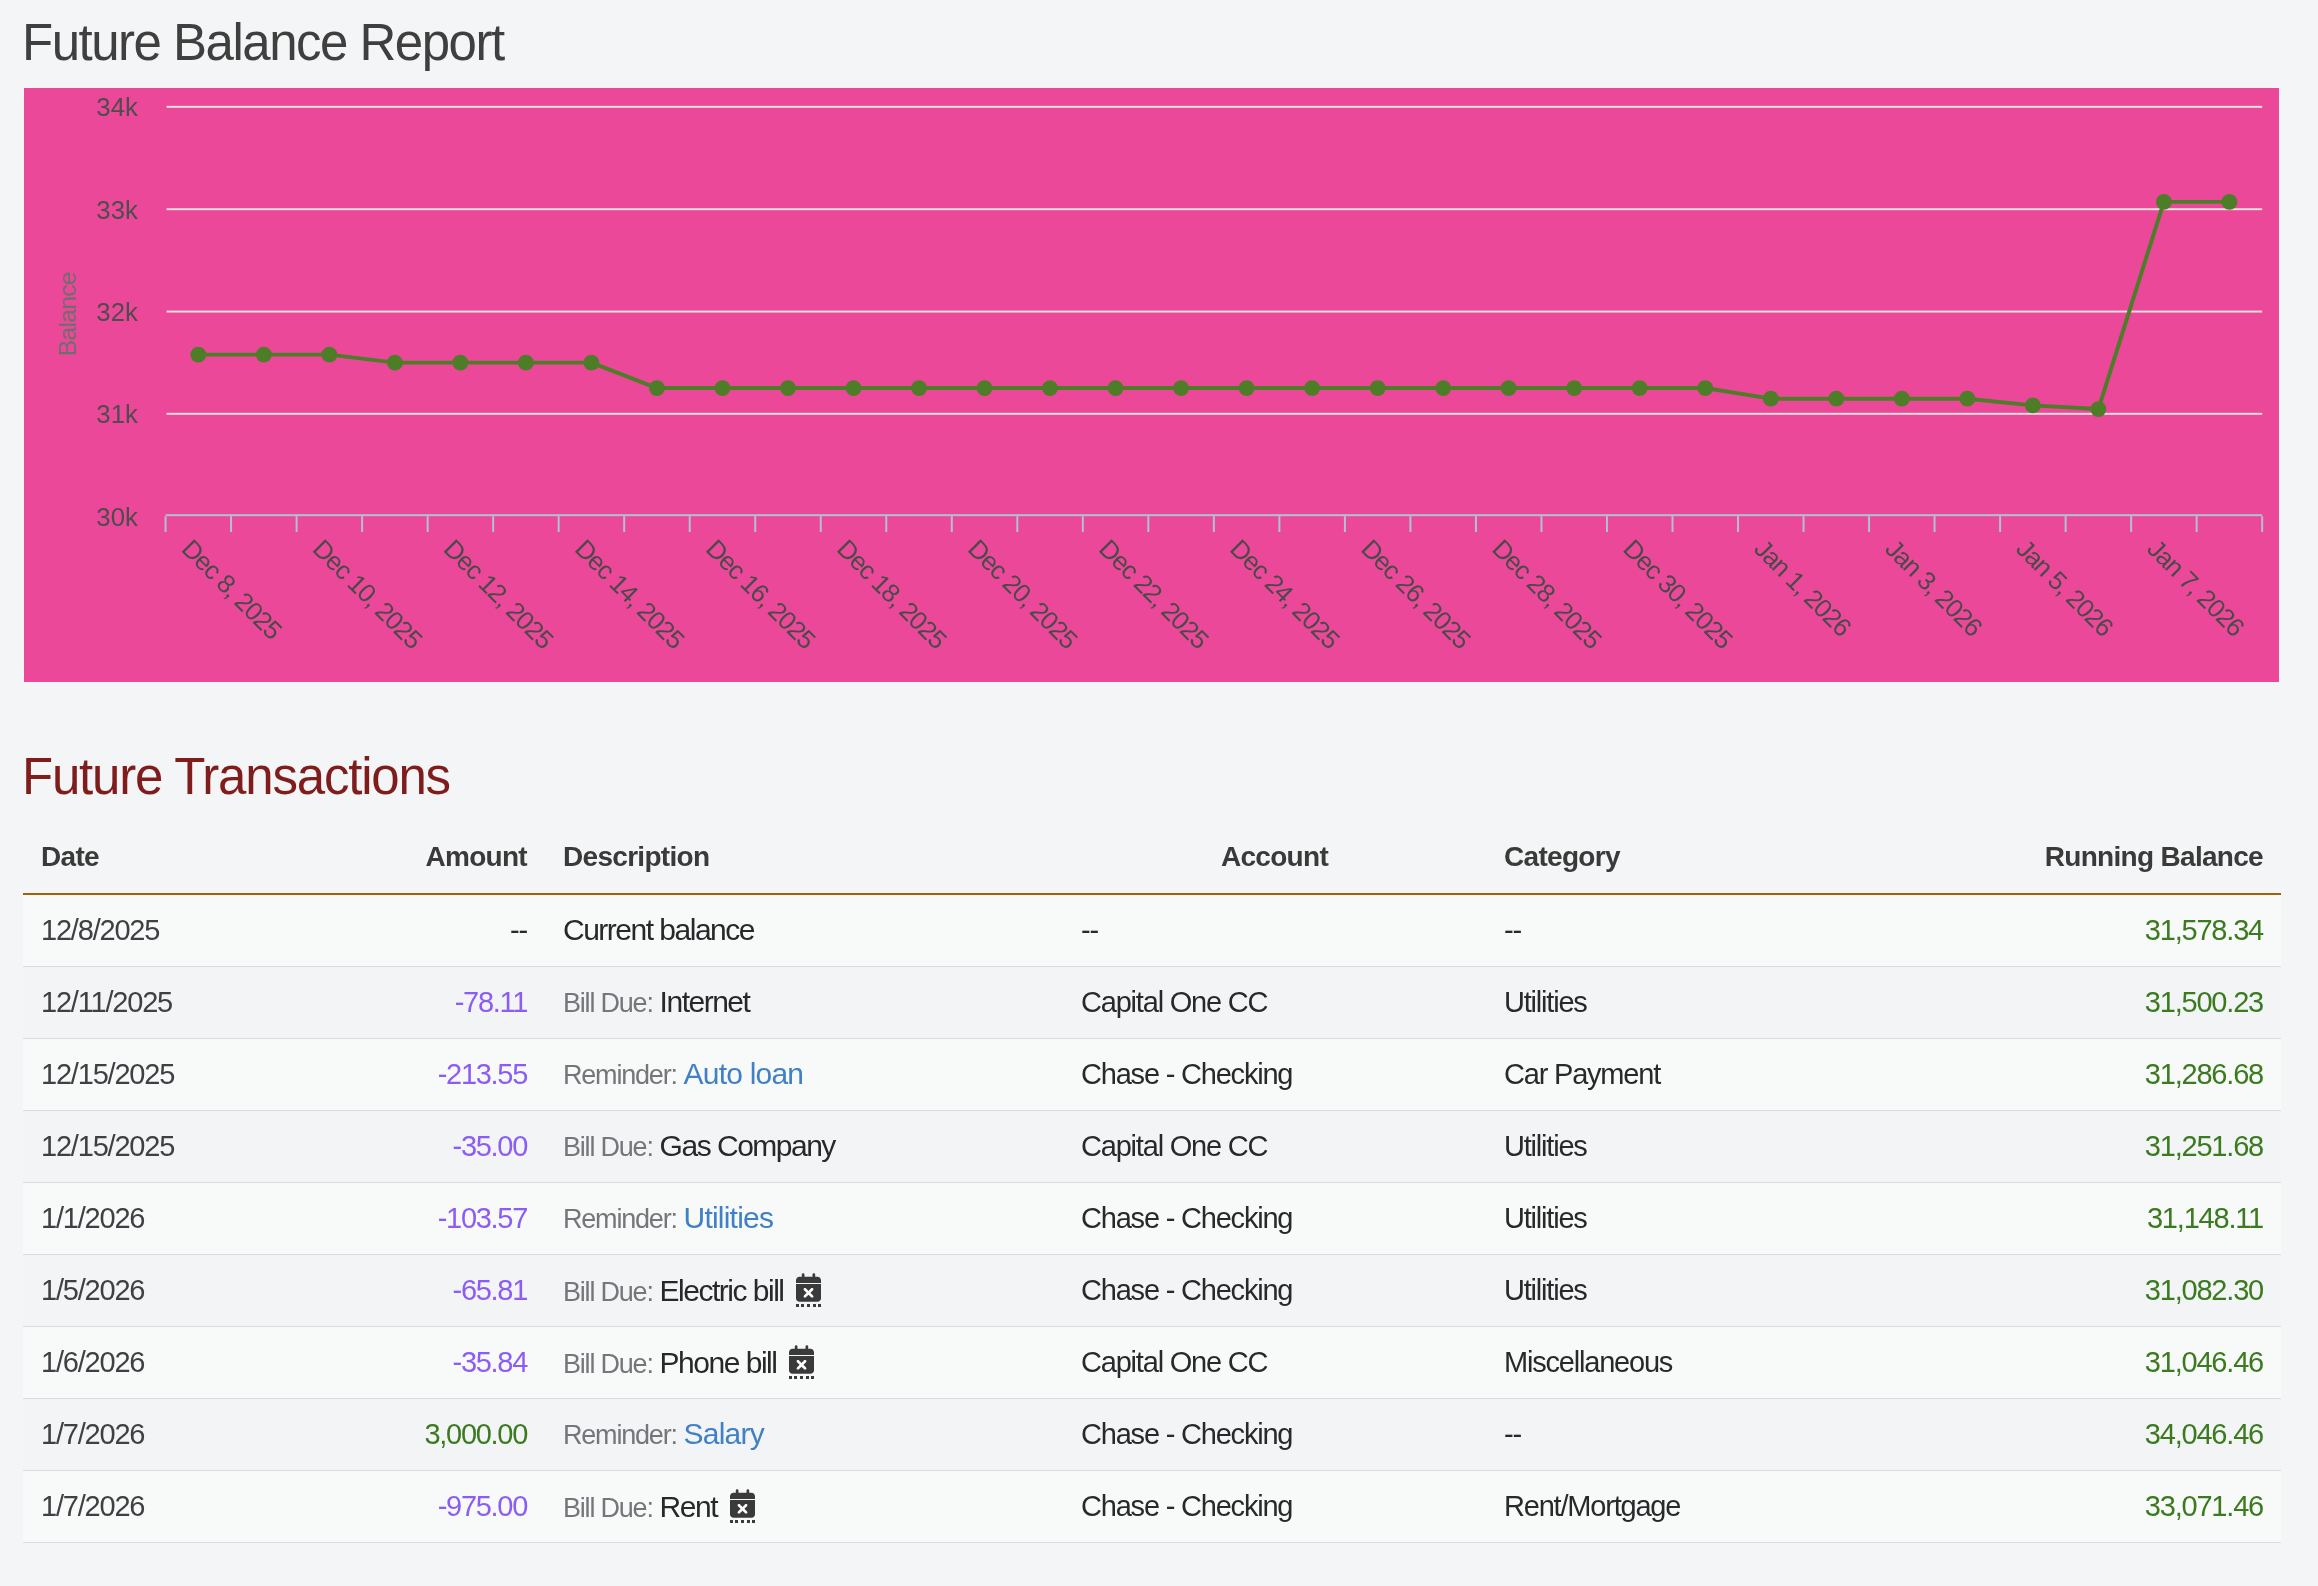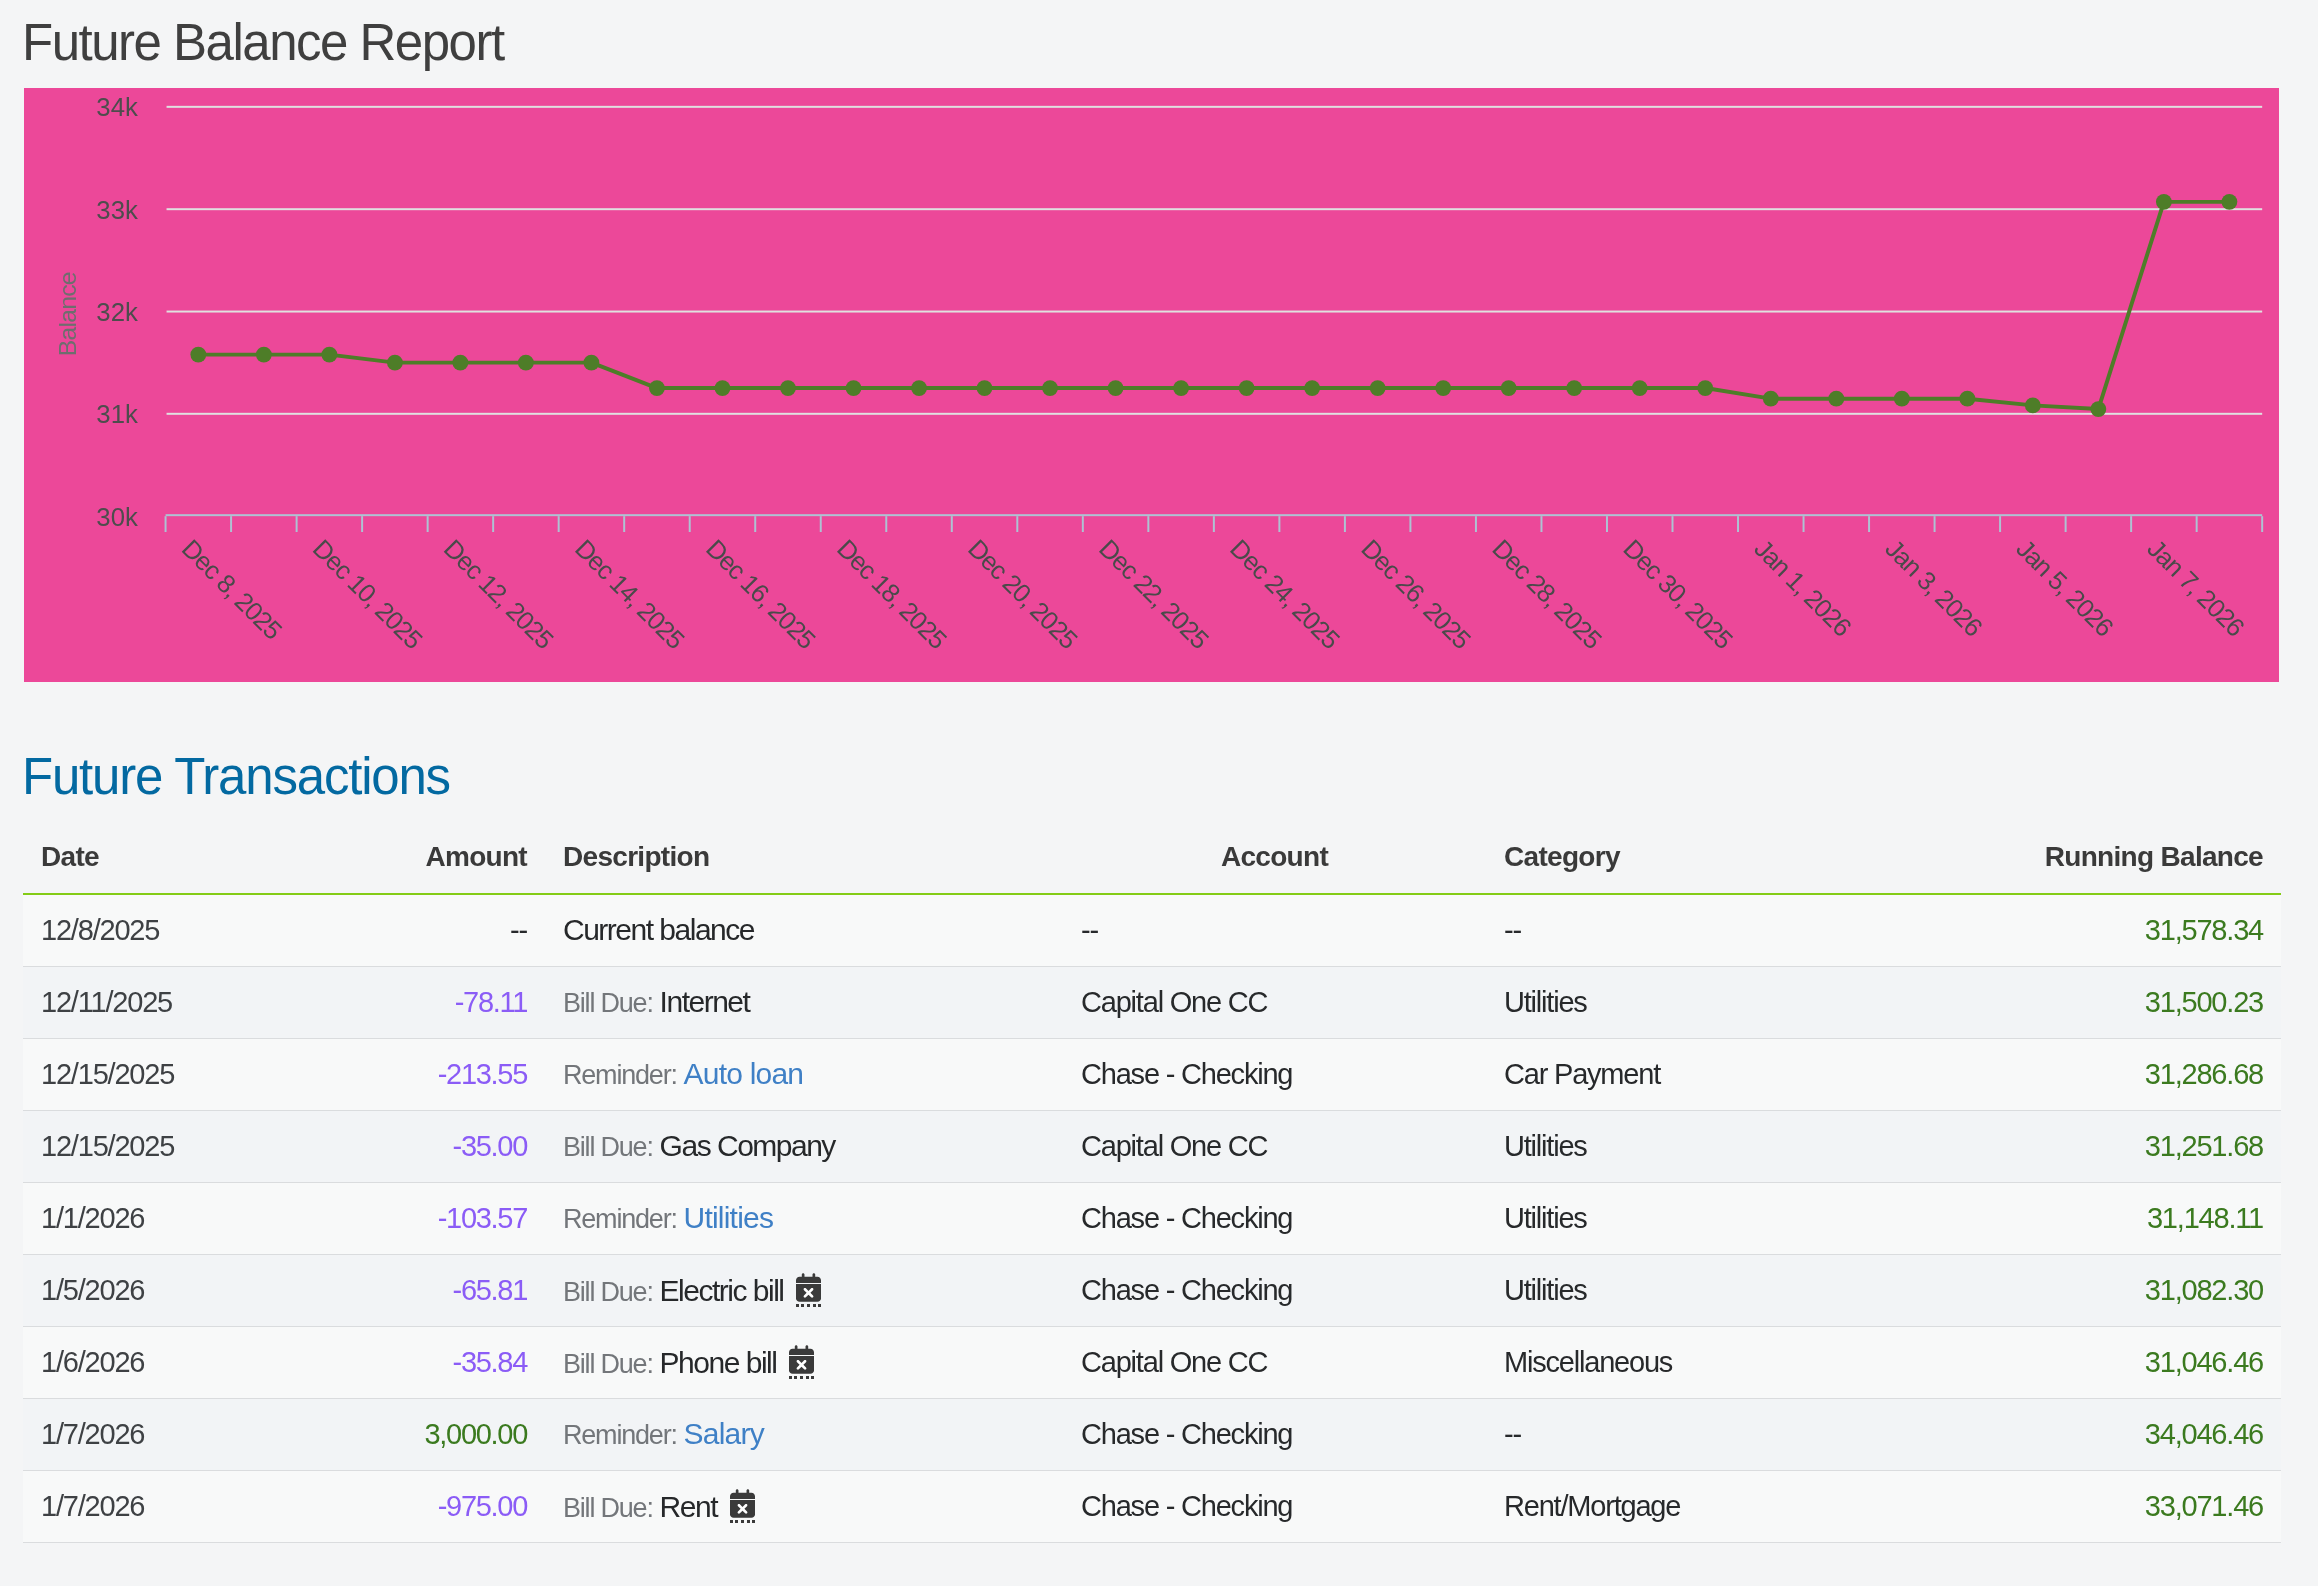--- a/index.html
+++ b/index.html
@@ -1,22 +1,22 @@
 <!DOCTYPE html>
 <html><head>
 <meta charset="utf-8">
 <style>
 * { margin:0; padding:0; box-sizing:border-box; }
 html,body { width:2319px; height:1586px; background:#f4f5f6; font-family:"Liberation Sans",sans-serif; }
 #page { position:relative; width:2319px; height:1586px; overflow:hidden; }
 h1.t1 { position:absolute; left:22px; top:13px; font-size:51px; font-weight:400; color:#3f3f3f; letter-spacing:-1.5px; }
-h1.t2 { position:absolute; left:22px; top:747px; font-size:51px; font-weight:400; color:#0369a1; letter-spacing:-1.2px; }
+h1.t2 { position:absolute; left:22px; top:747px; font-size:51px; font-weight:400; color:#7f1d1d; letter-spacing:-1.2px; }
 #panel { position:absolute; left:24px; top:88px; width:2255px; height:594px; background:#ec4899; }
 #tbl { position:absolute; left:23px; top:820px; width:2257px; border-collapse:collapse; table-layout:fixed; }
-#tbl th { height:74px; border-bottom:2px solid #84cc16; font-size:28px; letter-spacing:-0.7px; color:#3a3a3a; font-weight:700; padding:0 18px; }
+#tbl th { height:74px; border-bottom:2px solid #a16207; font-size:28px; letter-spacing:-0.7px; color:#3a3a3a; font-weight:700; padding:0 18px; }
 #tbl td { height:72px; border-bottom:1px solid #dadcde; font-size:29px; letter-spacing:-1.2px; padding:8px 18px; vertical-align:middle; }
 #tbl tbody tr:nth-child(odd) { background:#f8f9f9; }
 #tbl tbody tr:nth-child(even) { background:#f2f4f6; }
 th.h-date,td.c-date { width:314px; text-align:left; }
 th.h-amt,td.c-amt { width:208px; text-align:right; }
 th.h-desc,td.c-desc { width:518px; text-align:left; }
 th.h-acct,td.c-acct { width:423px; text-align:left; }
 th.h-cat,td.c-cat { width:386px; text-align:left; }
 th.h-bal,td.c-bal { width:409px; text-align:right; }
 td.c-date { color:#3e4144; }

